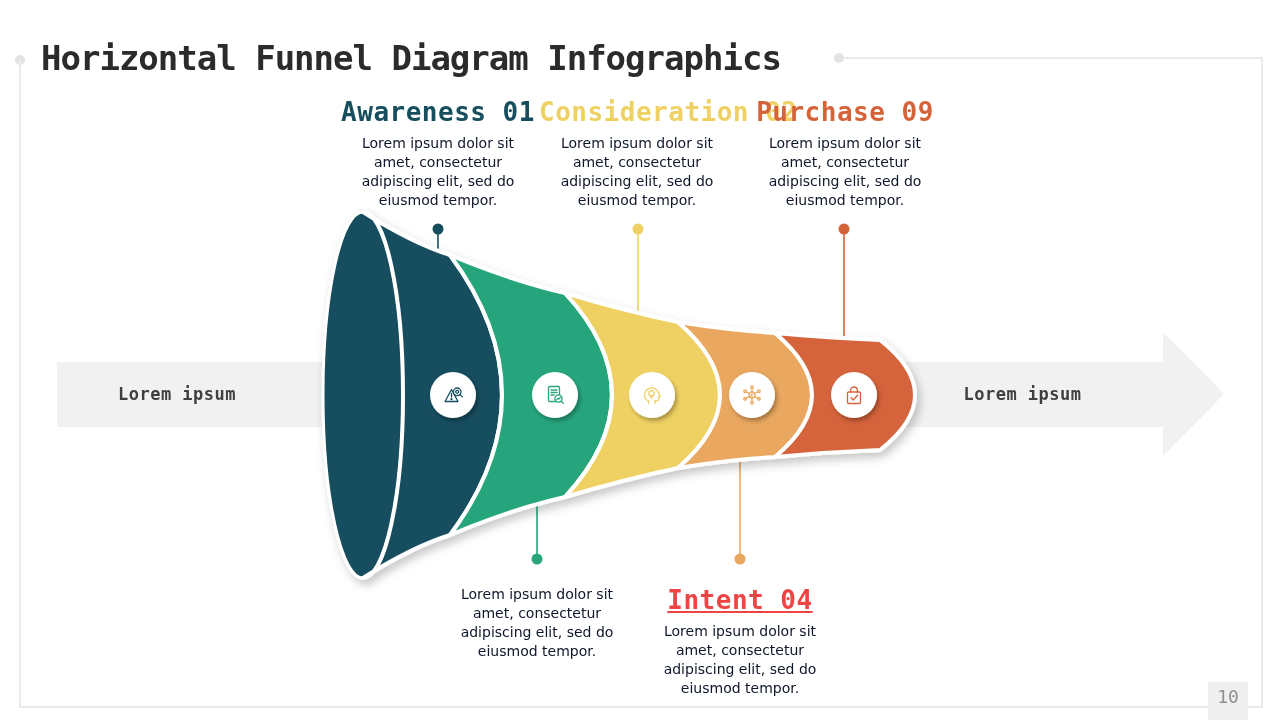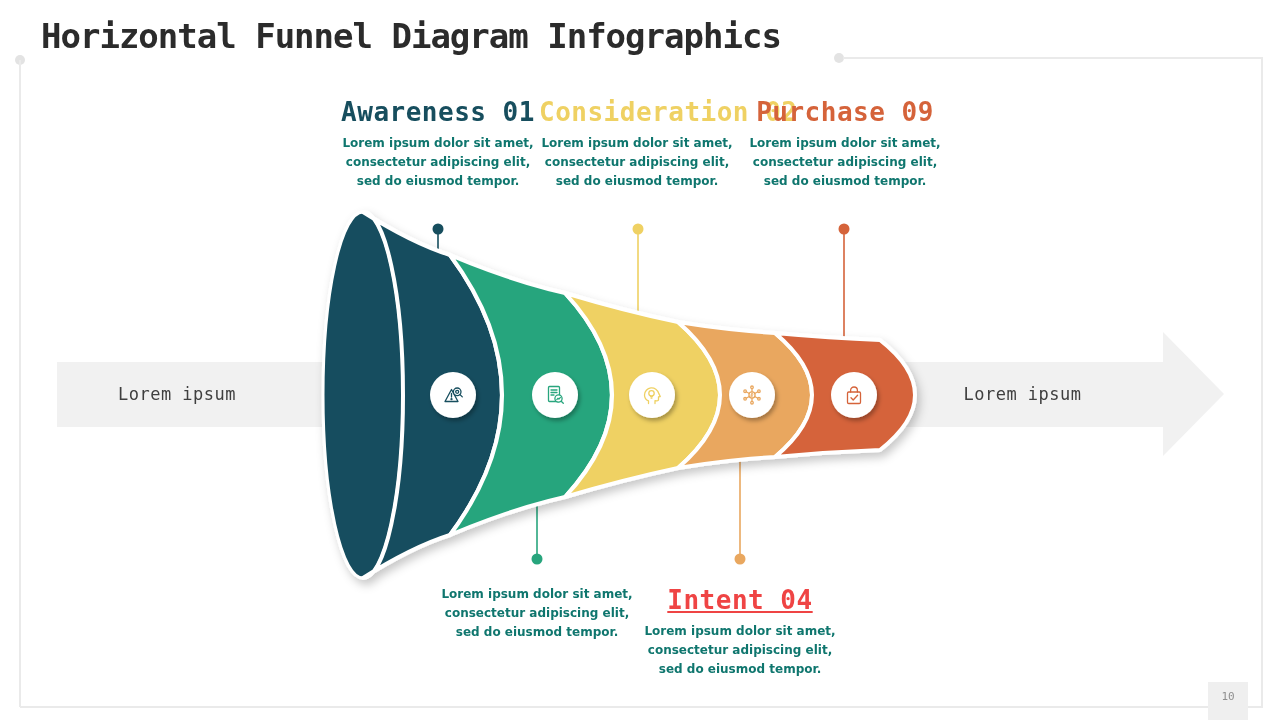--- a/index.html
+++ b/index.html
@@ -2,37 +2,37 @@
 <html><head>
 <meta charset="utf-8">
 <style>
   html,body{margin:0;padding:0;background:#fff;}
   .slide{position:relative;width:1280px;height:720px;background:#ffffff;overflow:hidden;
          font-family:"Liberation Sans",sans-serif;}
   
   .frame-line{position:absolute;background:#eaeaea;}
   .frame-dot{position:absolute;width:10px;height:10px;border-radius:50%;background:#e3e3e3;}
   
-  .title{position:absolute;left:41px;top:16px;font-family:"DejaVu Sans Mono",monospace;
+  .title{position:absolute;left:41px;top:38px;font-family:"DejaVu Sans Mono",monospace;
          font-weight:600;font-size:34px;letter-spacing:-1px;color:#2b2b2b;white-space:nowrap;}
   
   .stage-block{position:absolute;width:196px;text-align:center;}
   .stage-heading{font-family:"DejaVu Sans Mono",monospace;font-weight:bold;font-size:26px;
                  letter-spacing:0.5px;margin-bottom:7px;white-space:nowrap;}
-  .stage-desc{font-size:12px;line-height:19px;color:#0f766e;font-family:"DejaVu Sans",sans-serif;font-weight:bold;}
+  .stage-desc{font-size:14px;line-height:19px;color:#0f172a;font-family:"DejaVu Sans",sans-serif;}
   
   .band-text{position:absolute;top:362px;height:65px;line-height:65px;text-align:center;
-             font-family:"DejaVu Sans Mono",monospace;font-weight:normal;font-size:17px;
+             font-family:"DejaVu Sans Mono",monospace;font-weight:bold;font-size:17px;
              letter-spacing:0.5px;color:#3f3f3f;}
   .band-text.left{left:57px;width:240px;}
   .band-text.right{left:895px;width:255px;}
   .diagram{position:absolute;left:0;top:0;}
   
   .page-box{position:absolute;left:1208px;top:682px;width:40px;height:38px;background:#efefef;
-            text-align:center;font-family:"DejaVu Sans Mono",monospace;font-size:11px;
+            text-align:center;font-family:"DejaVu Sans Mono",monospace;font-size:18px;
             color:#8f8f8f;line-height:30px;}
 </style>
 </head>
 <body>
 
 <div class="slide">
 
   <div class="frame-dot" style="left:15px;top:55px;"></div>
   <div class="frame-line" style="left:19px;top:60px;width:2px;height:647px;"></div>
   <div class="frame-dot" style="left:834px;top:53px;"></div>

